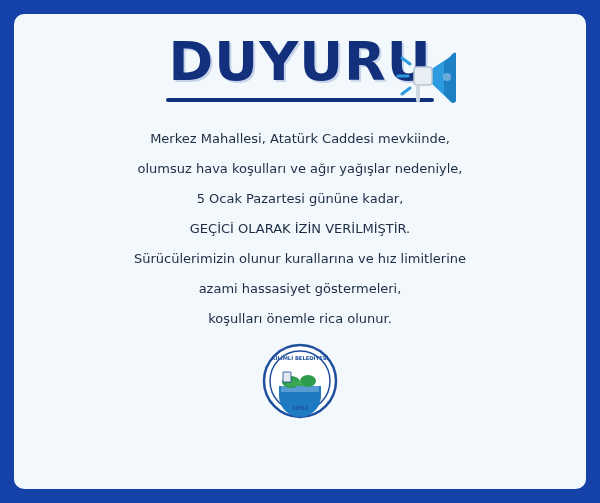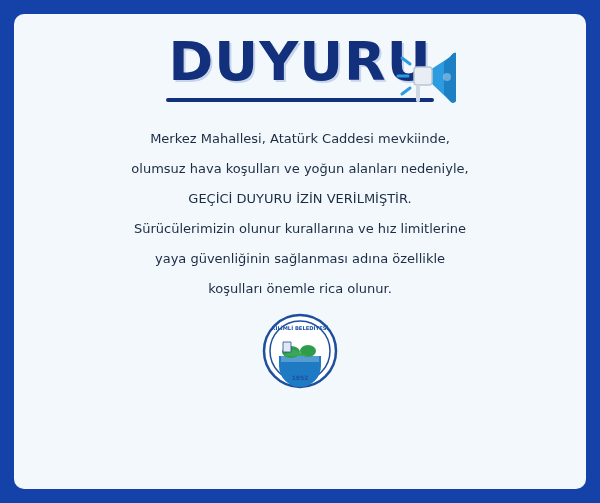--- a/index.html
+++ b/index.html
@@ -117,24 +117,25 @@
           <circle cx="57" cy="29" r="4" fill="#ffffff" opacity="0.35"></circle>
           <path d="M12 10 L20 16" stroke="#2c9be0" stroke-width="3" stroke-linecap="round"></path>
           <path d="M8 28 L18 28" stroke="#2c9be0" stroke-width="3" stroke-linecap="round"></path>
           <path d="M12 46 L20 40" stroke="#2c9be0" stroke-width="3" stroke-linecap="round"></path>
         </g>
       </svg>
     </div>
 
     <div class="body-text">
       <span class="line">Merkez Mahallesi, Atatürk Caddesi mevkiinde,</span>
-      <span class="line">olumsuz hava koşulları ve yoğun alanları nedeniyle,</span>
-      <span class="line">GEÇİCİ DUYURU İZİN VERİLMİŞTİR.</span>
+      <span class="line">olumsuz hava koşulları ve ağır yağışlar nedeniyle,</span>
+      <span class="line">5 Ocak Pazartesi gününe kadar,</span>
+      <span class="line">GEÇİCİ OLARAK İZİN VERİLMİŞTİR.</span>
       <span class="line">Sürücülerimizin olunur kurallarına ve hız limitlerine</span>
-      <span class="line">yaya güvenliğinin sağlanması adına özellikle</span>
+      <span class="line">azami hassasiyet göstermeleri,</span>
       <span class="line">koşulları önemle rica olunur.</span>
     </div>
 
     <div class="logo-wrap">
       <svg class="logo" viewBox="0 0 78 78">
         <circle cx="39" cy="39" r="36" fill="#ffffff" stroke="#1d4f9e" stroke-width="2.5"></circle>
         <circle cx="39" cy="39" r="30" fill="#ffffff" stroke="#1d4f9e" stroke-width="1.5"></circle>
         <path d="M14 39 a25 25 0 0 1 50 0 z" fill="#ffffff"></path>
         <path d="M18 44 h42 v10 a21 21 0 0 1 -42 0 z" fill="#1f7ac4"></path>
         <path d="M20 44 h38 v6 h-38 z" fill="#ffffff" opacity="0.25"></path>

